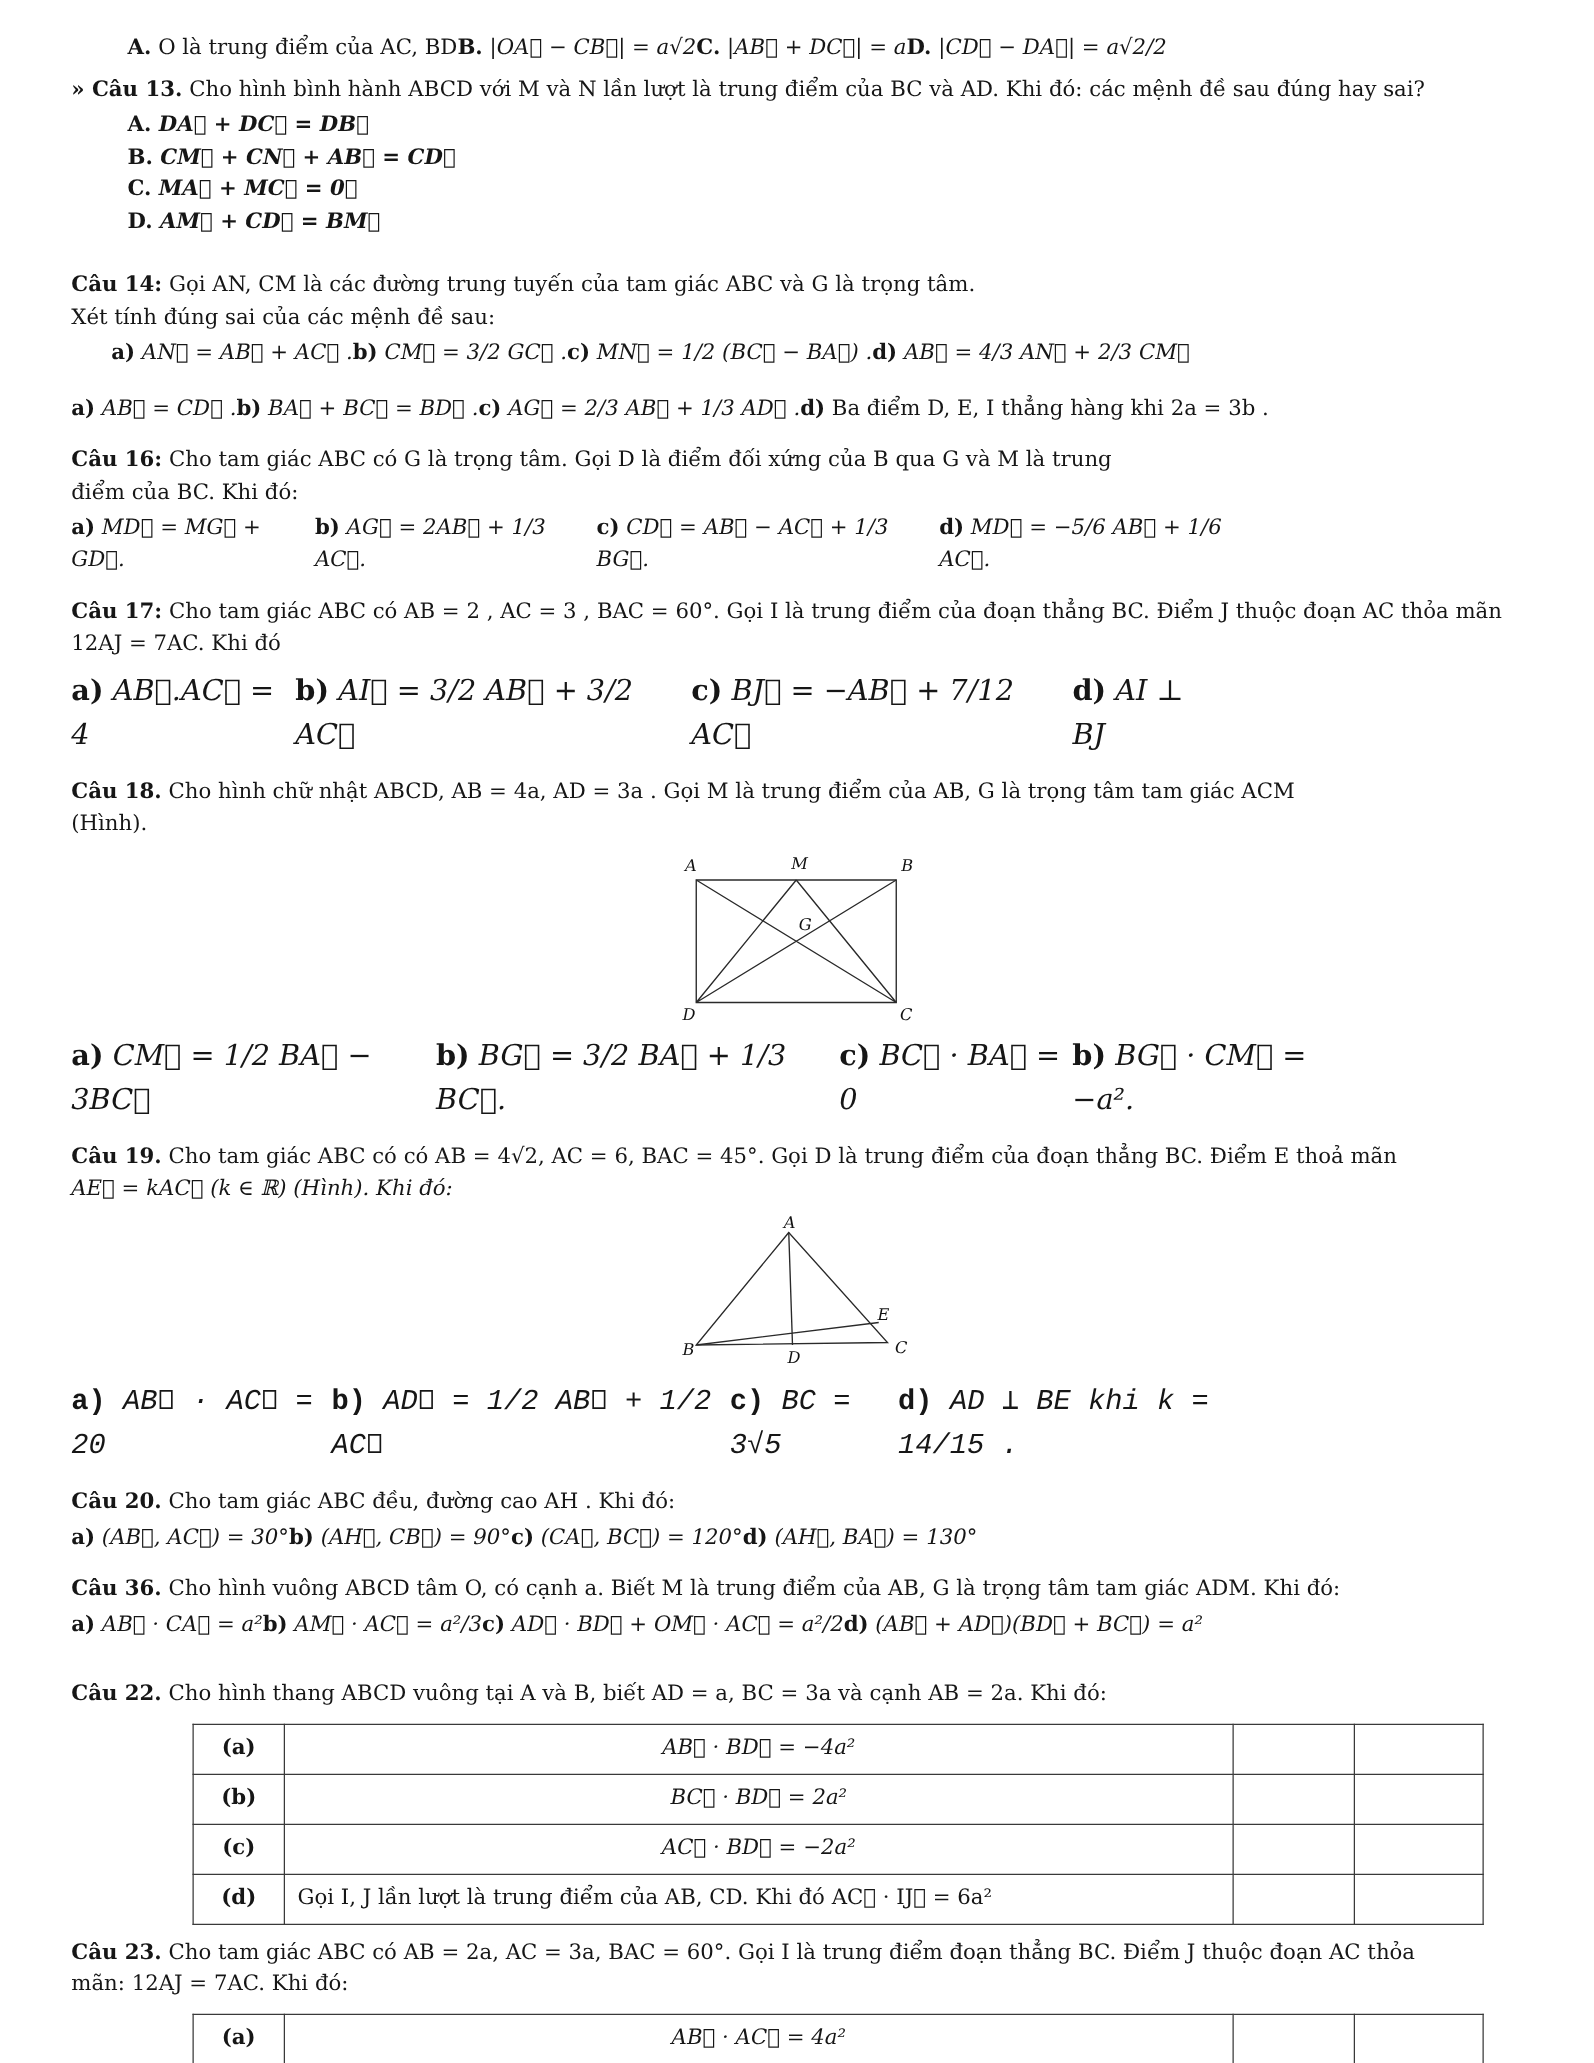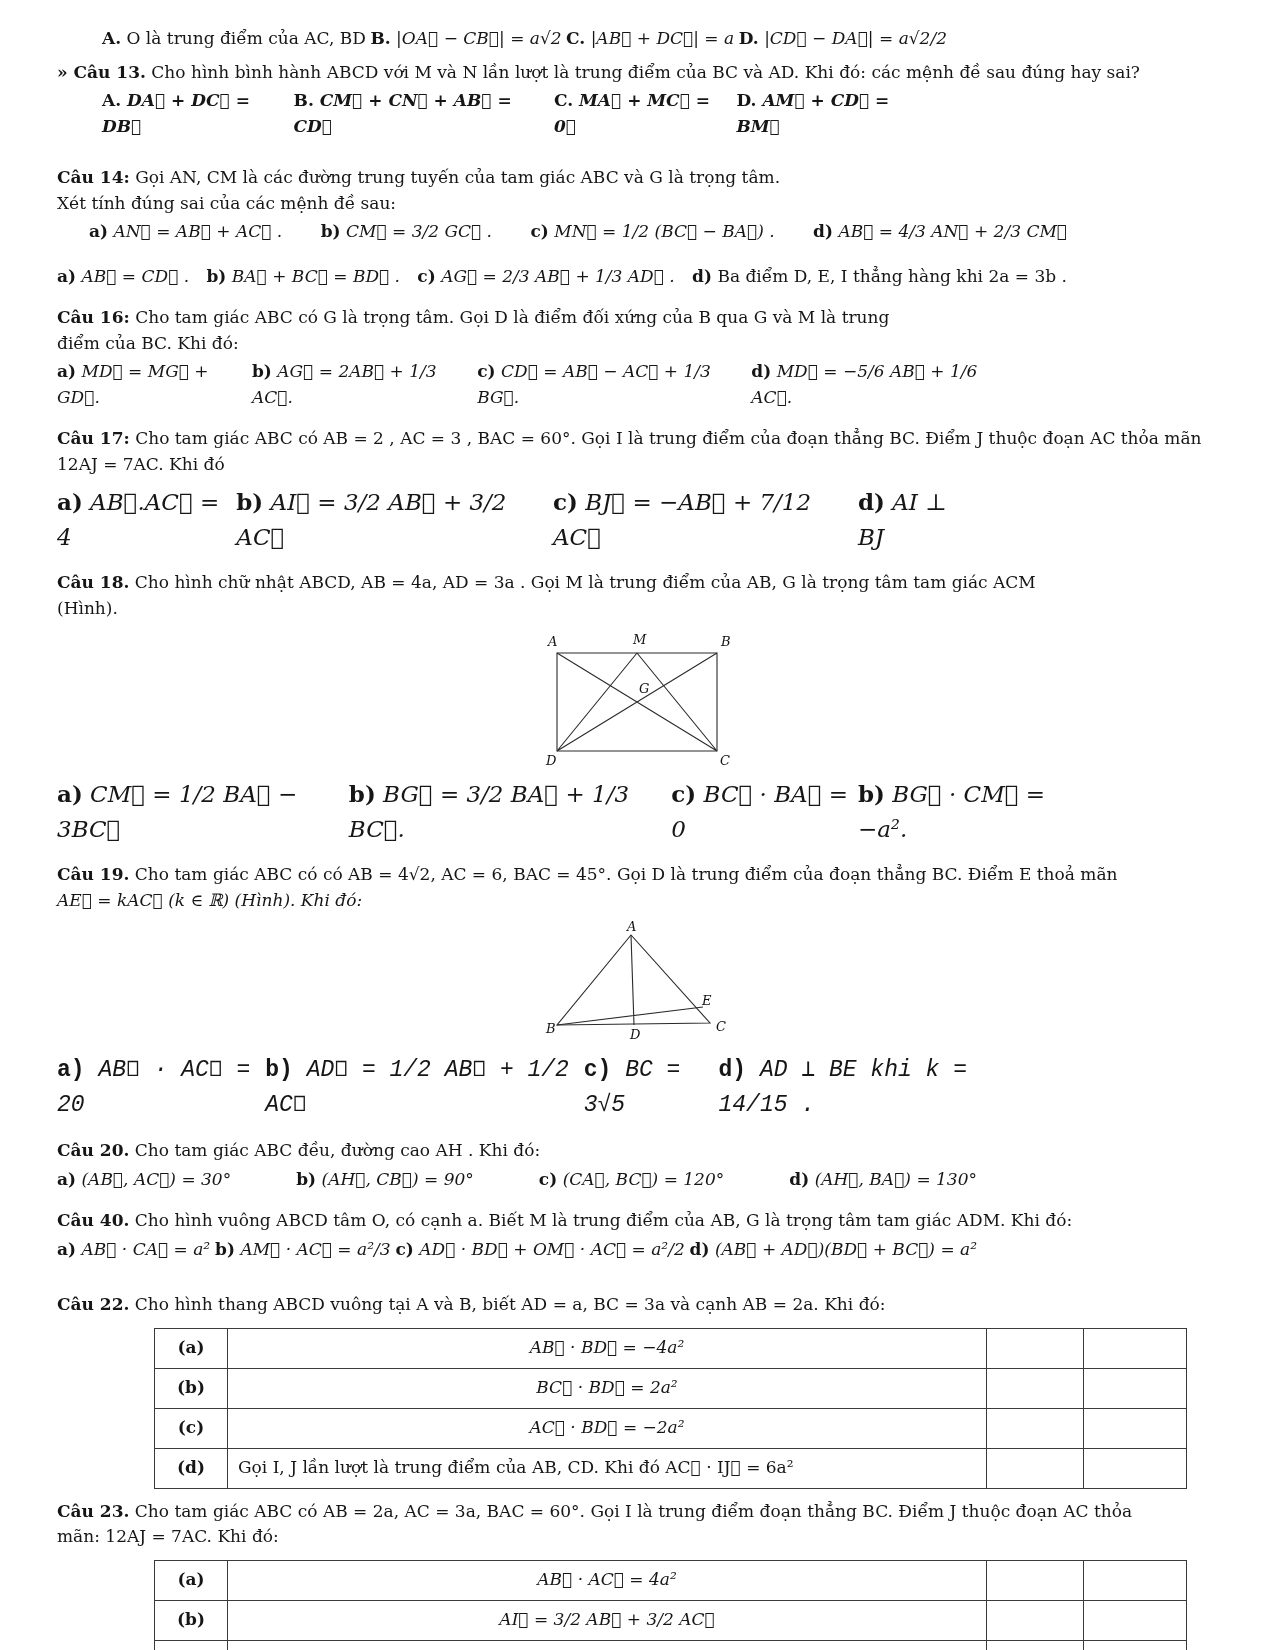--- a/index.html
+++ b/index.html
@@ -6,21 +6,21 @@
   .page{
     width:1275px;min-height:1650px;margin:0 auto;background:#fff;color:#161616;
     font-family:"DejaVu Serif","Liberation Serif",serif;font-size:17px;line-height:1.5;
     padding:26px 58px 14px 57px;box-sizing:border-box;
     display:flex;flex-direction:column;
   }
   p{margin:0;}
   b{font-weight:bold;}
   .m{font-style:italic;}
   .q{margin-top:16px;}
-  .opts{display:flex;justify-content:space-between;padding-left:32px;padding-right:150px;margin-top:3px;}
+  .opts{display:flex;padding-left:32px;padding-right:150px;margin-top:3px;}
   .opts-lg{font-size:23px;margin-top:8px;}
   .boldopts .opt{font-weight:bold;}
   .figwrap{display:flex;justify-content:center;margin:8px 0 4px 0;}
   svg text{font-family:"DejaVu Serif",serif;font-size:13px;font-style:italic;fill:#111;}
   .geo{stroke:#2a2a2a;stroke-width:1.1;fill:none;}
   .anstable{border-collapse:collapse;margin:10px 0 4px 97px;}
   .anstable td{border:1px solid #3a3a3a;padding:3px 10px;height:33px;font-size:17px;}
   .anstable td.lbl{width:52px;text-align:center;font-weight:bold;}
   .anstable td.frm{width:738px;text-align:center;}
   .anstable td.frm.left{text-align:left;}
@@ -34,21 +34,21 @@
 
   <div class="opts" style="margin-top:0;padding-left:45px;padding-right:270px;">
     <span class="opt"><b>A.</b> <span>O là trung điểm của AC, BD</span></span>
     <span class="opt"><b>B.</b> <span class="m">|OA⃗ − CB⃗| = a√2</span></span>
     <span class="opt"><b>C.</b> <span class="m">|AB⃗ + DC⃗| = a</span></span>
     <span class="opt"><b>D.</b> <span class="m">|CD⃗ − DA⃗| = a√2/2</span></span>
   </div>
 
   <div class="q" style="margin-top:8px;">
     <p><b>» Câu 13.</b> <span>Cho hình bình hành ABCD với M và N lần lượt là trung điểm của BC và AD. Khi đó: các mệnh đề sau đúng hay sai?</span></p>
-    <div class="opts boldopts" style="padding-left:45px;padding-right:280px;">
+    <div class="opts boldopts" style="padding-left:45px;padding-right:280px;flex-direction:column;">
       <span class="opt"><b>A.</b> <span class="m">DA⃗ + DC⃗ = DB⃗</span></span>
       <span class="opt"><b>B.</b> <span class="m">CM⃗ + CN⃗ + AB⃗ = CD⃗</span></span>
       <span class="opt"><b>C.</b> <span class="m">MA⃗ + MC⃗ = 0⃗</span></span>
       <span class="opt"><b>D.</b> <span class="m">AM⃗ + CD⃗ = BM⃗</span></span>
     </div>
   </div>
 
   <div class="q" style="margin-top:26px;">
     <p><b>Câu 14:</b> <span>Gọi AN, CM là các đường trung tuyến của tam giác ABC và G là trọng tâm.</span></p>
     <p><span>Xét tính đúng sai của các mệnh đề sau:</span></p>
@@ -139,21 +139,21 @@
     <p><b>Câu 20.</b> <span>Cho tam giác ABC đều, đường cao AH . Khi đó:</span></p>
     <div class="opts" style="padding-left:0;padding-right:240px;">
       <span class="opt"><b>a)</b> <span class="m">(AB⃗, AC⃗) = 30°</span></span>
       <span class="opt"><b>b)</b> <span class="m">(AH⃗, CB⃗) = 90°</span></span>
       <span class="opt"><b>c)</b> <span class="m">(CA⃗, BC⃗) = 120°</span></span>
       <span class="opt"><b>d)</b> <span class="m">(AH⃗, BA⃗) = 130°</span></span>
     </div>
   </div>
 
   <div class="q">
-    <p><b>Câu 40.</b> <span>Cho hình vuông ABCD tâm O, có cạnh a. Biết M là trung điểm của AB, G là trọng tâm tam giác ADM. Khi đó:</span></p>
+    <p><b>Câu 36.</b> <span>Cho hình vuông ABCD tâm O, có cạnh a. Biết M là trung điểm của AB, G là trọng tâm tam giác ADM. Khi đó:</span></p>
     <div class="opts" style="padding-left:0;padding-right:240px;">
       <span class="opt"><b>a)</b> <span class="m">AB⃗ · CA⃗ = a²</span></span>
       <span class="opt"><b>b)</b> <span class="m">AM⃗ · AC⃗ = a²/3</span></span>
       <span class="opt"><b>c)</b> <span class="m">AD⃗ · BD⃗ + OM⃗ · AC⃗ = a²/2</span></span>
       <span class="opt"><b>d)</b> <span class="m">(AB⃗ + AD⃗)(BD⃗ + BC⃗) = a²</span></span>
     </div>
   </div>
 
   <div class="q" style="margin-top:30px;">
     <p><b>Câu 22.</b> <span>Cho hình thang ABCD vuông tại A và B, biết AD = a, BC = 3a và cạnh AB = 2a. Khi đó:</span></p>

